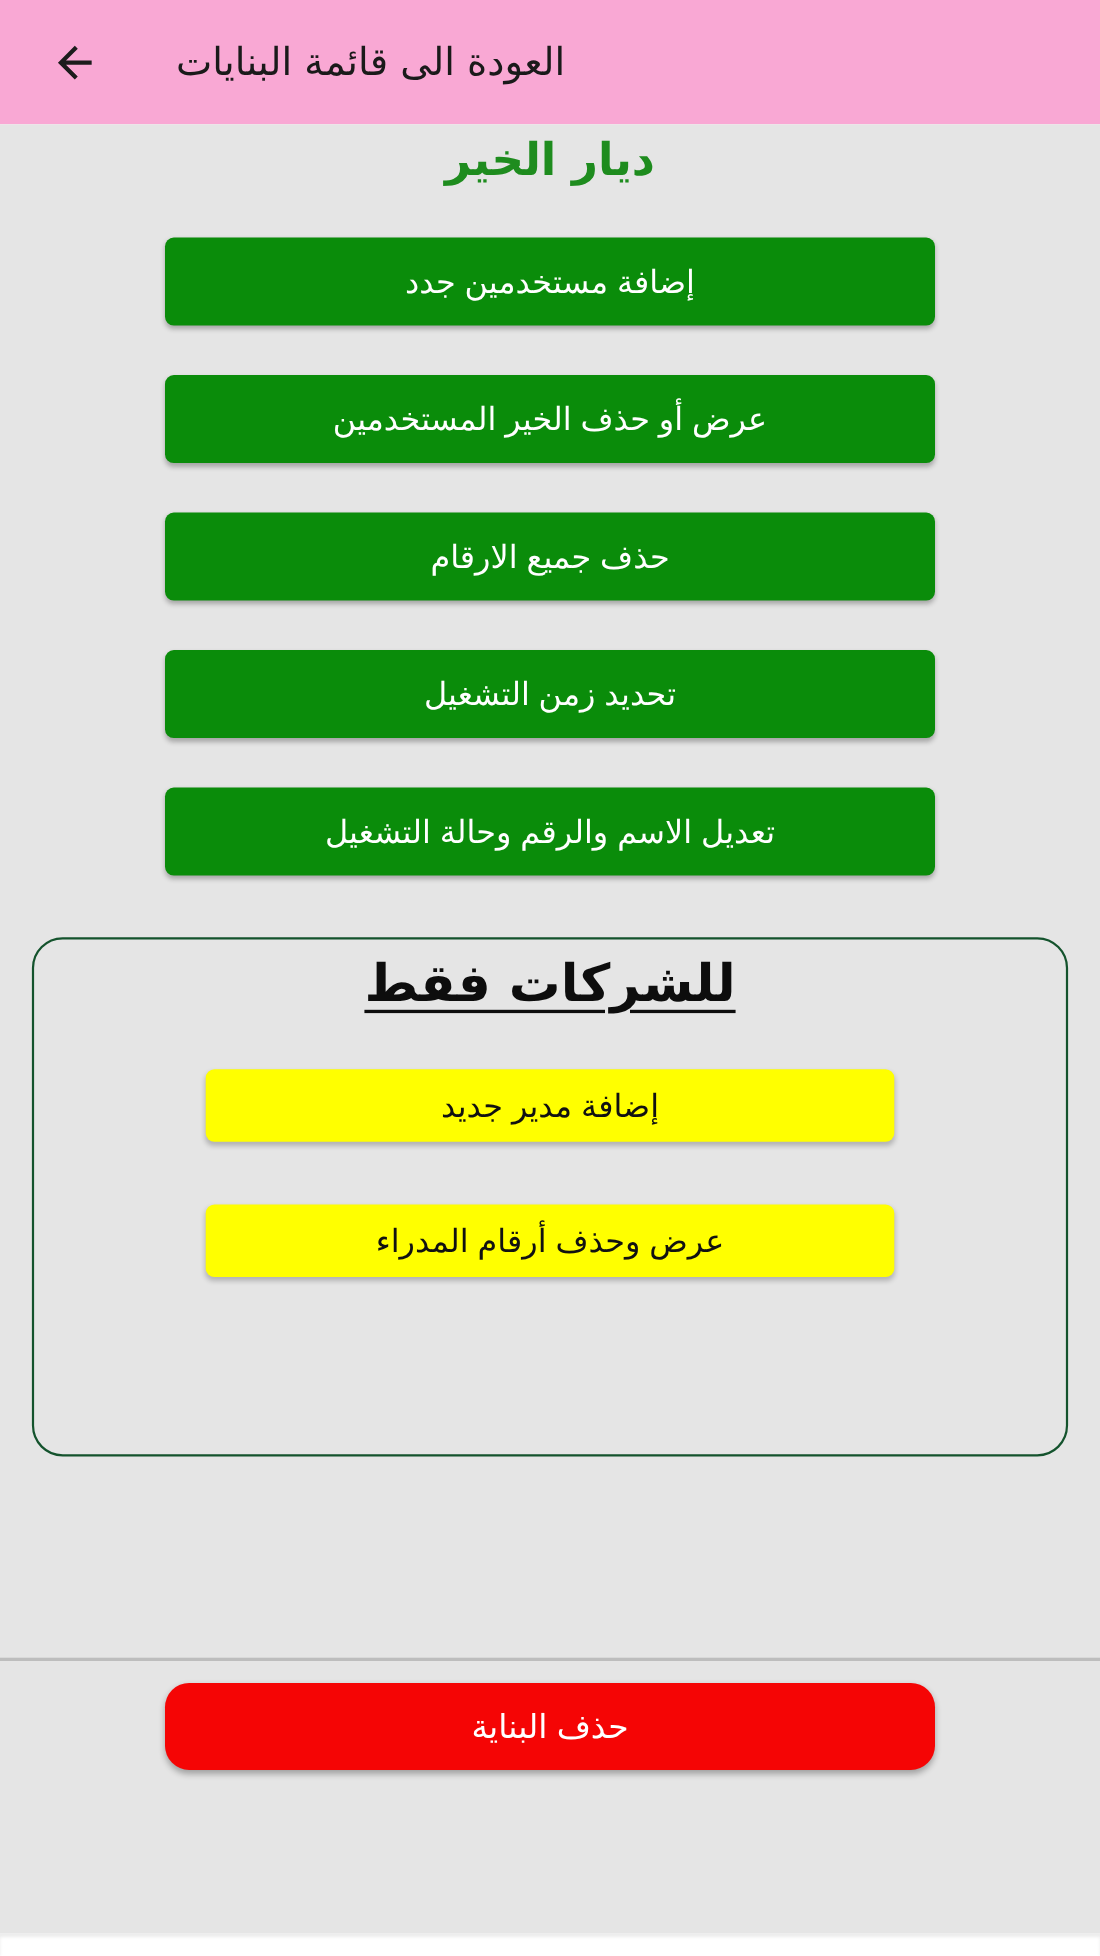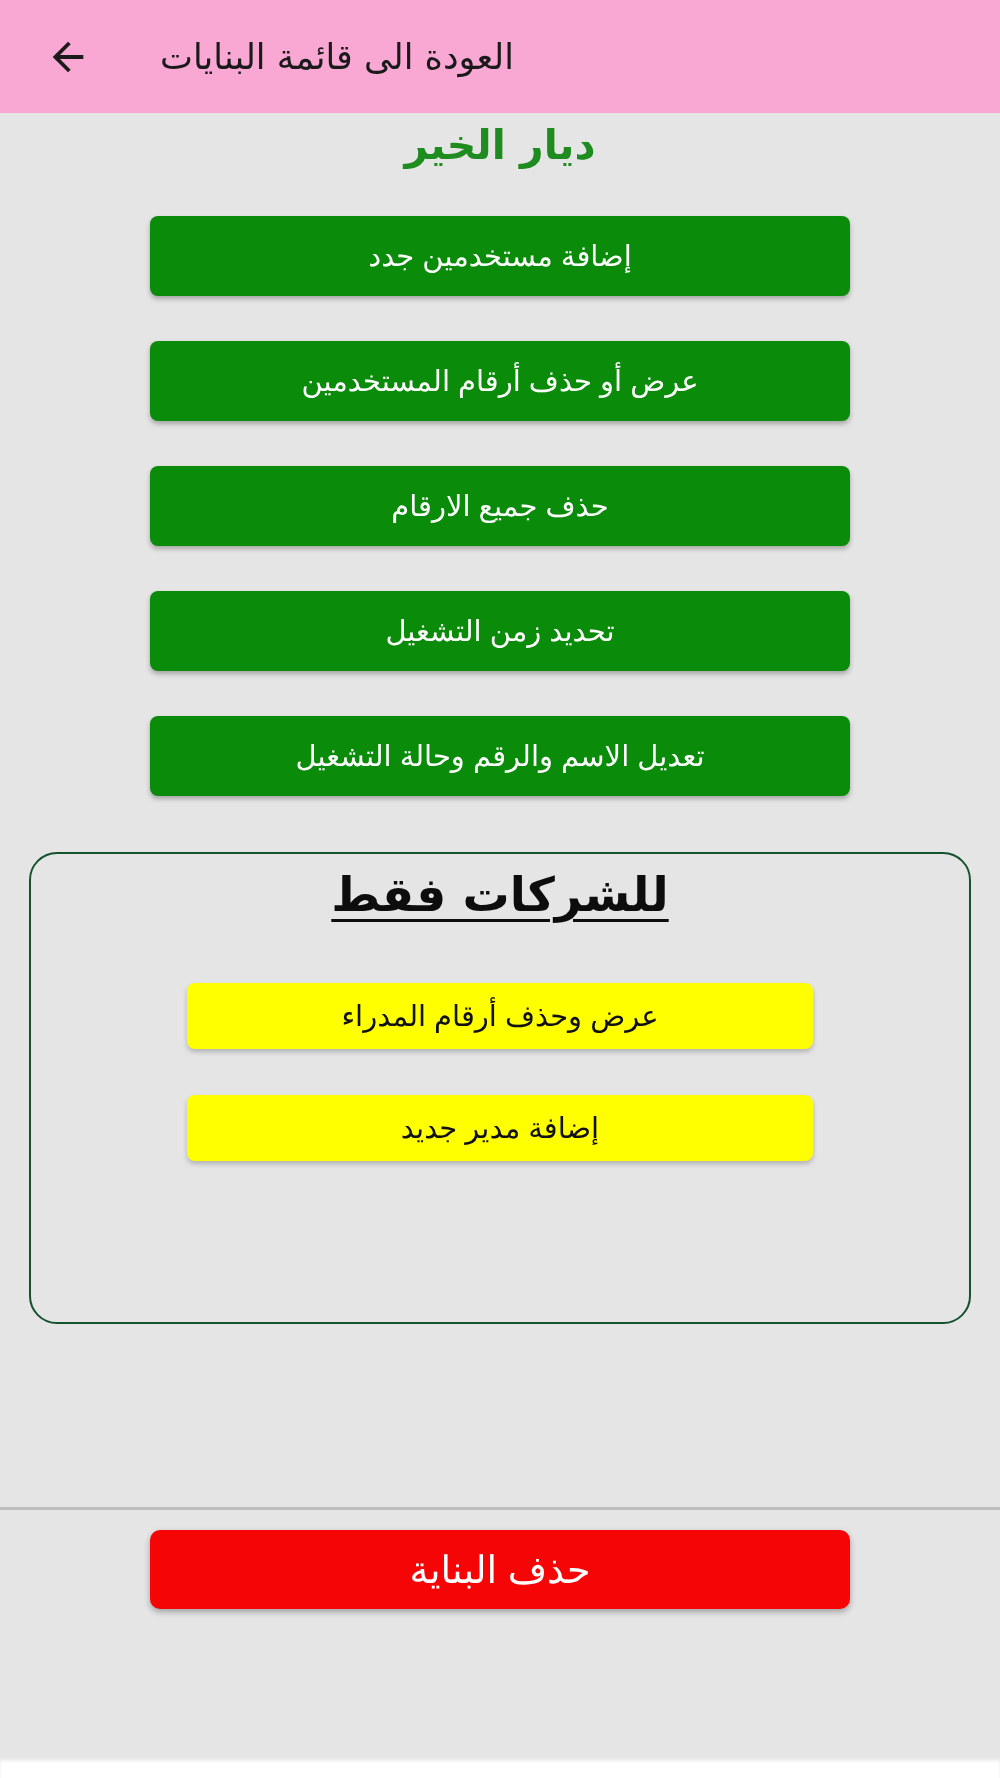--- a/index.html
+++ b/index.html
@@ -85,22 +85,22 @@
   
   .divider {
     margin-top: 183px;
     height: 3px; width: 100%;
     background: #bdbdbd;
   }
   .btn-red {
     width: 700px; height: 79px;
     margin: 20px auto 0;
     background: #f50505;
-    border-radius: 10px;
-    color: #ffffff; font-size: 38px;
+    border-radius: 22px;
+    color: #ffffff; font-size: 30px;
     box-shadow: 0 3px 6px rgba(0,0,0,0.3);
   }
 
   .bottom-strip {
     height: 20px; background: #ffffff;
     box-shadow: inset 0 3px 3px rgba(0,0,0,0.08);
   }
 </style>
 </head>
 <body>
@@ -116,29 +116,29 @@
       </span>
     </button>
     <div class="header-title">العودة الى قائمة البنايات</div>
   </div>
 
   <div class="content">
 
     <div class="building-title">ديار الخير</div>
 
     <button class="btn btn-green">إضافة مستخدمين جدد</button>
-    <button class="btn btn-green">عرض أو حذف أرقام المستخدمين</button>
+    <button class="btn btn-green">عرض أو حذف الخير المستخدمين</button>
     <button class="btn btn-green">حذف جميع الارقام</button>
     <button class="btn btn-green">تحديد زمن التشغيل</button>
     <button class="btn btn-green">تعديل الاسم والرقم وحالة التشغيل</button>
 
     <div class="companies-box">
       <div class="companies-title">للشركات فقط</div>
+      <button class="btn btn-yellow first">إضافة مدير جديد</button>
       <button class="btn btn-yellow">عرض وحذف أرقام المدراء</button>
-      <button class="btn btn-yellow first">إضافة مدير جديد</button>
     </div>
 
     <div class="divider"></div>
 
     <button class="btn btn-red">حذف البناية</button>
 
   </div>
 
   <div class="bottom-strip"></div>
 

